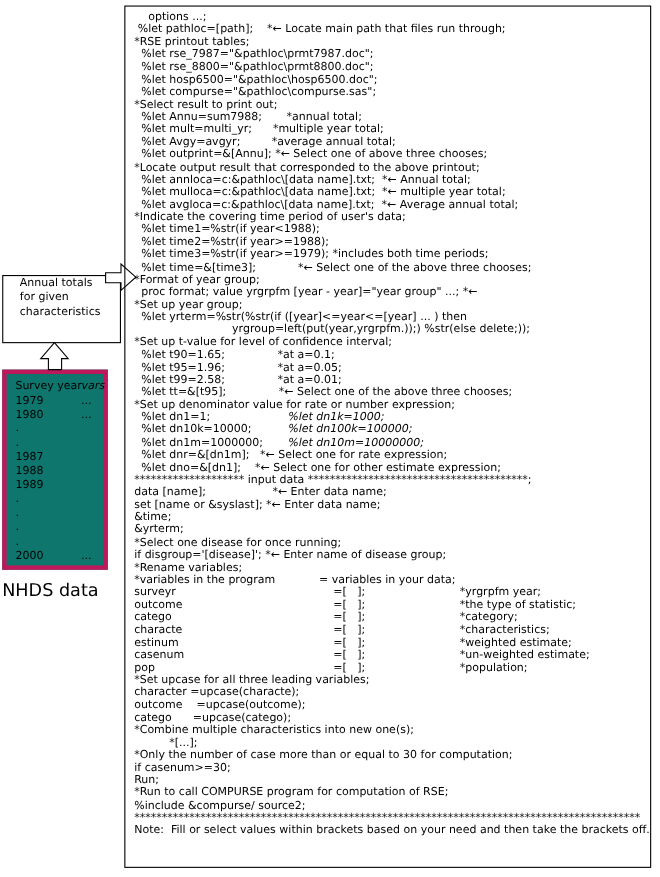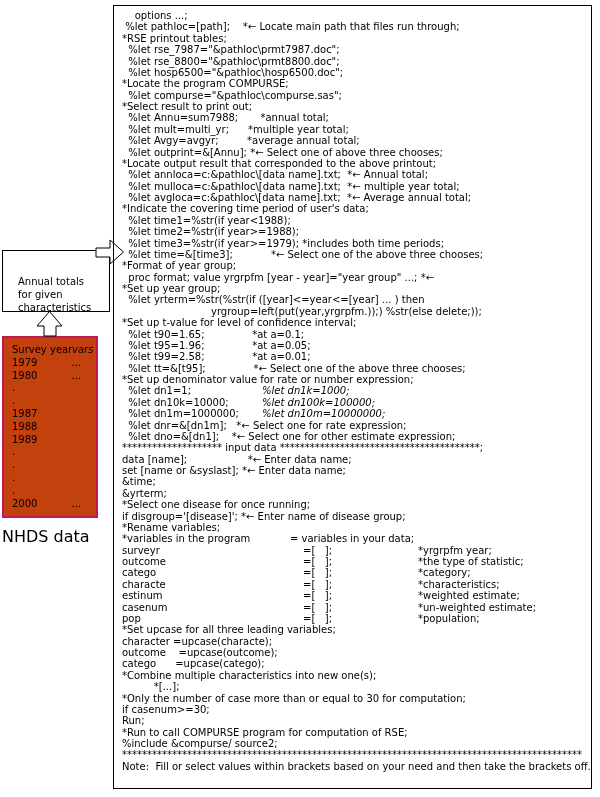--- a/index.html
+++ b/index.html
@@ -13,23 +13,23 @@
   .line{position:relative;height:11.38px;white-space:pre;}
   .line span{position:absolute;left:0;top:0;white-space:pre;text-align:center;}
   .line.pair   span:nth-child(2){left:140px;font-style:italic;}
   .line.varhdr span:nth-child(2){left:168px;}
   .line.varrow span:nth-child(2){left:181px;}
   .line.varrow span:nth-child(3){left:296px;}
 
   
   .annual-box{position:absolute;left:2px;top:250px;width:108px;height:62px;
     border:1px solid #000;box-sizing:border-box;background:#fff;z-index:1;
-    padding:24px 2px 0 15px;font-size:10px;line-height:13px;white-space:pre-line;}
+    padding:0 2px 0 15px;font-size:10px;line-height:13px;white-space:pre-line;}
   .survey-box{position:absolute;left:2px;top:336px;width:96px;height:182px;
-    border:2px solid #be185d;box-sizing:border-box;background:#c2410c;z-index:1;
+    border:4px solid #be185d;box-sizing:border-box;background:#0f766e;z-index:1;
     padding:6px 0 16px 8px;font-size:10px;}
   .srow{position:relative;height:12.8px;line-height:12.8px;white-space:pre;}
   .srow .sv{position:absolute;left:60px;top:0;font-style:italic;}
   .caption{position:absolute;left:2px;top:527px;width:96px;text-align:left;font-size:16px;z-index:1;}
   .arrow-svg{position:absolute;z-index:2;}
 </style>
 </head>
 <body>
 
 <div class="page">
@@ -67,21 +67,20 @@
   </svg>
 
   <div class="code-box">
     <div id="code-lines">
         <div class="line">    options ...;</div>
         <div class="line"> %let pathloc=[path];    *← Locate main path that files run through;</div>
         <div class="line">*RSE printout tables;</div>
         <div class="line">  %let rse_7987="&amp;pathloc\prmt7987.doc";</div>
         <div class="line">  %let rse_8800="&amp;pathloc\prmt8800.doc";</div>
         <div class="line">  %let hosp6500="&amp;pathloc\hosp6500.doc";</div>
-        <div class="line">*Locate the program COMPURSE;</div>
         <div class="line">  %let compurse="&amp;pathloc\compurse.sas";</div>
         <div class="line">*Select result to print out;</div>
         <div class="line">  %let Annu=sum7988;       *annual total;</div>
         <div class="line">  %let mult=multi_yr;      *multiple year total;</div>
         <div class="line">  %let Avgy=avgyr;         *average annual total;</div>
         <div class="line">  %let outprint=&amp;[Annu]; *← Select one of above three chooses;</div>
         <div class="line">*Locate output result that corresponded to the above printout;</div>
         <div class="line">  %let annloca=c:&amp;pathloc\[data name].txt;  *← Annual total;</div>
         <div class="line">  %let mulloca=c:&amp;pathloc\[data name].txt;  *← multiple year total;</div>
         <div class="line">  %let avgloca=c:&amp;pathloc\[data name].txt;  *← Average annual total;</div>

